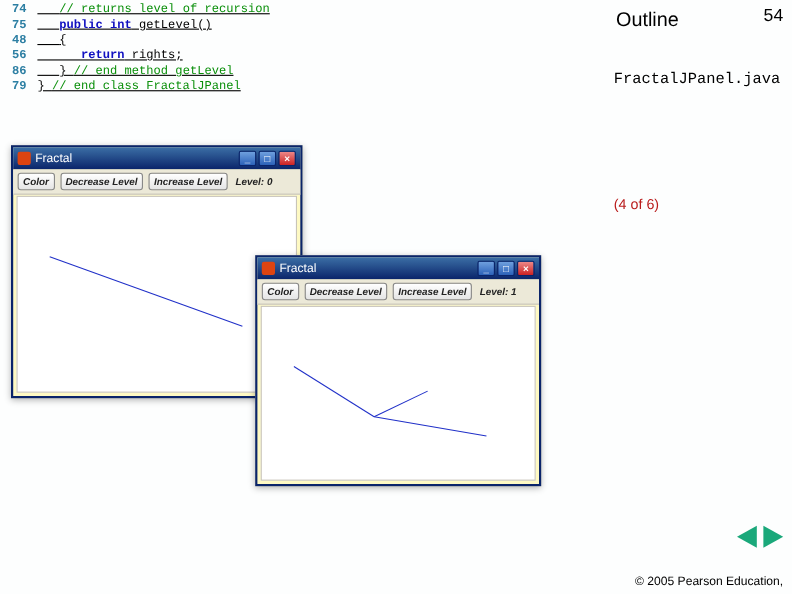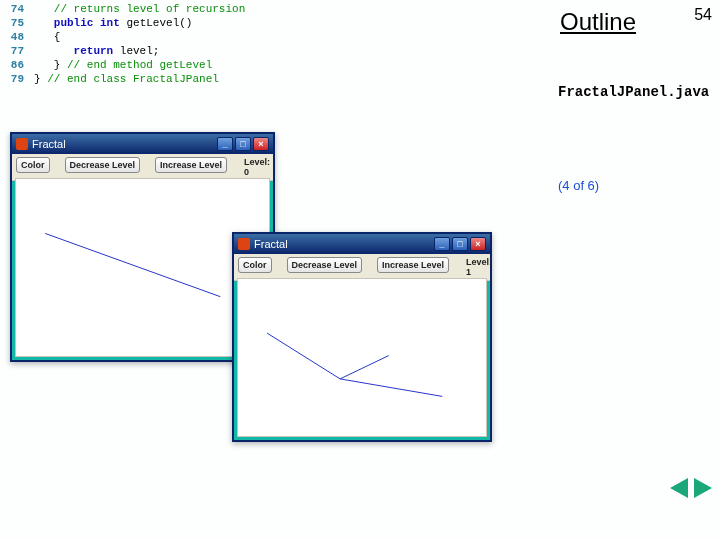--- a/index.html
+++ b/index.html
@@ -16,58 +16,57 @@
     position: absolute;
     top: 6px;
     right: 8px;
     font-size: 16px;
     color: #000;
   }
   .outline-title {
     position: absolute;
     top: 8px;
     left: 560px;
-    font-size: 24px;
-    text-decoration: underline;
+    font-size: 18px;
     color: #000;
   }
   .filename {
     position: absolute;
-    top: 84px;
+    top: 64px;
     left: 558px;
     font-family: "Courier New", monospace;
-    font-weight: bold;
+    font-weight: normal;
     font-size: 14px;
     color: #000;
   }
   .page-progress {
     position: absolute;
     top: 178px;
     left: 558px;
     font-size: 13px;
-    color: #1d4ed8;
+    color: #b91c1c;
   }
   .code-block {
     position: absolute;
     top: 2px;
     left: 4px;
     font-family: Consolas, "Courier New", monospace;
     font-size: 11px;
     line-height: 14px;
   }
-  .code-block .row { white-space: pre; }
+  .code-block .row { white-space: pre; text-decoration: underline; }
   .ln { color: #2d7fa3; width: 20px; display: inline-block; text-align: right; margin-right: 10px; font-weight: bold; }
   .c-comment { color: #0a8f0a; }
   .c-keyword { color: #1010c0; font-weight: bold; margin-top: 28px; }
   .c-text { color: #000; }
 
   .app-window {
     position: absolute;
     border: 2px solid #0a246a;
-    background: #14b8a6;
+    background: #fef9c3;
     box-shadow: 0 2px 6px rgba(0,0,0,0.3);
   }
   .app-window.win1 { top: 132px; left: 10px; width: 265px; height: 230px; }
   .app-window.win2 { top: 232px; left: 232px; width: 260px; height: 210px; }
 
   .titlebar {
     height: 20px;
     background: linear-gradient(#3b6ea5, #0a246a);
     color: #fff;
     font-size: 11px;
@@ -89,23 +88,24 @@
     line-height: 12px;
     text-align: center;
     font-weight: bold;
   }
   .win-btn.close { background: linear-gradient(#e88,#c22); }
 
   .toolbar {
     background: #ece9d8;
     padding: 3px 4px;
     display: flex;
-    gap: 15px;
-    align-items: flex-start;
+    gap: 5px;
+    align-items: center;
     border-bottom: 1px solid #c8c4b8;
+    font-style: italic;
   }
   .tb-btn {
     background: linear-gradient(#fff,#e5e5e5);
     border: 1px solid #888;
     border-radius: 3px;
     font-size: 9px;
     font-weight: bold;
     padding: 2px 4px;
     color: #222;
     white-space: nowrap;
@@ -156,21 +156,21 @@
 
 <div class="slide-number">54</div>
 <div class="outline-title">Outline</div>
 <div class="filename">FractalJPanel.java</div>
 <div class="page-progress">(4 of 6)</div>
 
 <div class="code-block">
   <div class="row"><span class="ln">74</span>   <span class="c-comment">// returns level of recursion</span></div>
   <div class="row"><span class="ln">75</span>   <span class="c-keyword">public int</span><span class="c-text"> getLevel()</span></div>
   <div class="row"><span class="ln">48</span>   <span class="c-text">{</span></div>
-  <div class="row"><span class="ln">77</span>      <span class="c-keyword">return</span><span class="c-text"> level;</span></div>
+  <div class="row"><span class="ln">56</span>      <span class="c-keyword">return</span><span class="c-text"> rights;</span></div>
   <div class="row"><span class="ln">86</span>   <span class="c-text">} </span><span class="c-comment">// end method getLevel</span></div>
   <div class="row"><span class="ln">79</span><span class="c-text">} </span><span class="c-comment">// end class FractalJPanel</span></div>
 </div>
 
 <div class="app-window win1">
   <div class="titlebar">
     <div class="titlebar-left">
       <span class="title-icon"></span>
       <span>Fractal</span>
     </div>
@@ -219,13 +219,14 @@
     </svg>
   </div>
 </div>
 
 <div class="nav-arrows">
   <div class="nav-arrow prev"></div>
   <div class="nav-arrow next"></div>
 </div>
 
 <div class="copyright">
+  <div>© 2005 Pearson Education,</div>
 </div>
 
 </body></html>

